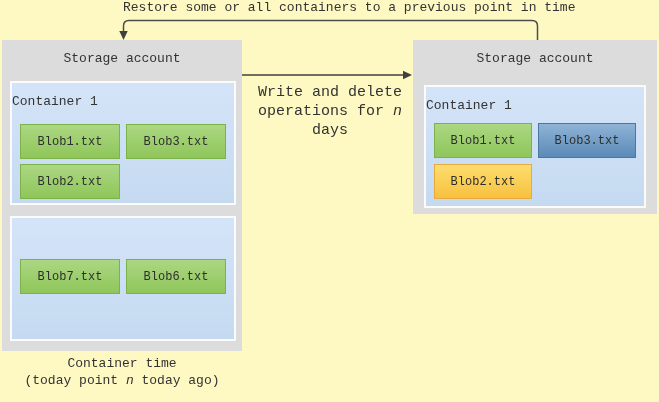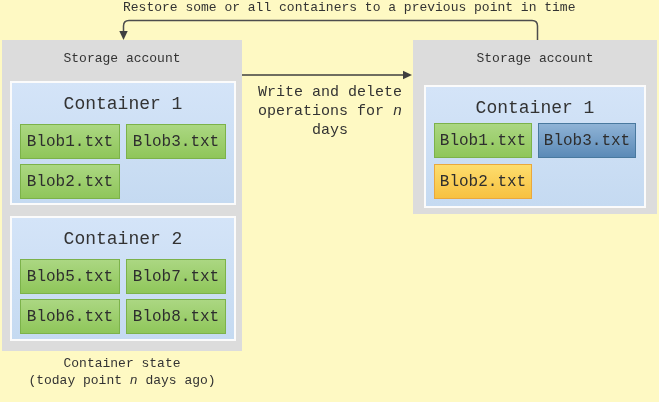--- a/index.html
+++ b/index.html
@@ -22,30 +22,30 @@
   .storage-box.right{left:413px;top:40px;width:244px;height:174px;}
   .storage-title{
     position:absolute;top:11px;left:0;right:0;text-align:center;
     font-size:13px;color:#333333;
   }
   .container-box{
     position:absolute;box-sizing:border-box;border:2px solid #fbfbfb;
     background:linear-gradient(#d4e4f8,#c5daf1);
   }
   .container-title{
-    position:absolute;top:11px;left:0;right:0;text-align:center;
-    font-size:18px;color:#333333;
+    position:absolute;top:11px;left:0;right:0;text-align:left;
+    font-size:13px;color:#333333;
   }
   .blob-grid{
     position:absolute;left:8px;right:8px;
     display:grid;grid-template-columns:1fr 1fr;gap:5px 6px;
   }
   .blob{
     height:35px;display:flex;align-items:center;justify-content:center;
-    font-size:16px;color:#2e2e2e;box-sizing:border-box;
+    font-size:12px;color:#2e2e2e;box-sizing:border-box;
   }
   .blob[data-state="green"]{background:linear-gradient(#abd782,#8fc65a);border:1px solid #7cb24a;}
   .blob[data-state="blue"]{background:linear-gradient(#8fb3d6,#5b8ab7);border:1px solid #49799f;}
   .blob[data-state="yellow"]{background:linear-gradient(#fddd6e,#f7c140);border:1px solid #eaa83d;}
   .caption{
     position:absolute;left:2px;top:355px;width:240px;text-align:center;
     font-size:13px;line-height:17px;color:#333333;
   }
 </style>
 </head>
@@ -77,33 +77,30 @@
     <div class="container-box" style="left:8px;top:41px;width:226px;height:124px;">
       <div class="container-title">Container 1</div>
       <div class="blob-grid" style="top:41px;">
         <div class="blob" data-state="green">Blob1.txt</div>
         <div class="blob" data-state="green">Blob3.txt</div>
         <div class="blob" data-state="green">Blob2.txt</div>
       </div>
     </div>
 
     <div class="container-box" style="left:8px;top:176px;width:226px;height:125px;">
-      <div class="container-title">Container 2</div>
       <div class="blob-grid" style="top:41px;">
-        <div class="blob" data-state="green">Blob5.txt</div>
         <div class="blob" data-state="green">Blob7.txt</div>
         <div class="blob" data-state="green">Blob6.txt</div>
-        <div class="blob" data-state="green">Blob8.txt</div>
       </div>
     </div>
   </div>
 
   <div class="caption">
-    <span>Container state</span><br>
-    <span><span>(today point </span><span class="em">n</span><span> days ago)</span></span>
+    <span>Container time</span><br>
+    <span><span>(today point </span><span class="em">n</span><span> today ago)</span></span>
   </div>
 
   <div class="storage-box right">
     <div class="storage-title">Storage account</div>
 
     <div class="container-box" style="left:11px;top:45px;width:222px;height:123px;">
       <div class="container-title">Container 1</div>
       <div class="blob-grid" style="top:36px;gap:6px 6px;">
         <div class="blob" data-state="green">Blob1.txt</div>
         <div class="blob" data-state="blue">Blob3.txt</div>

